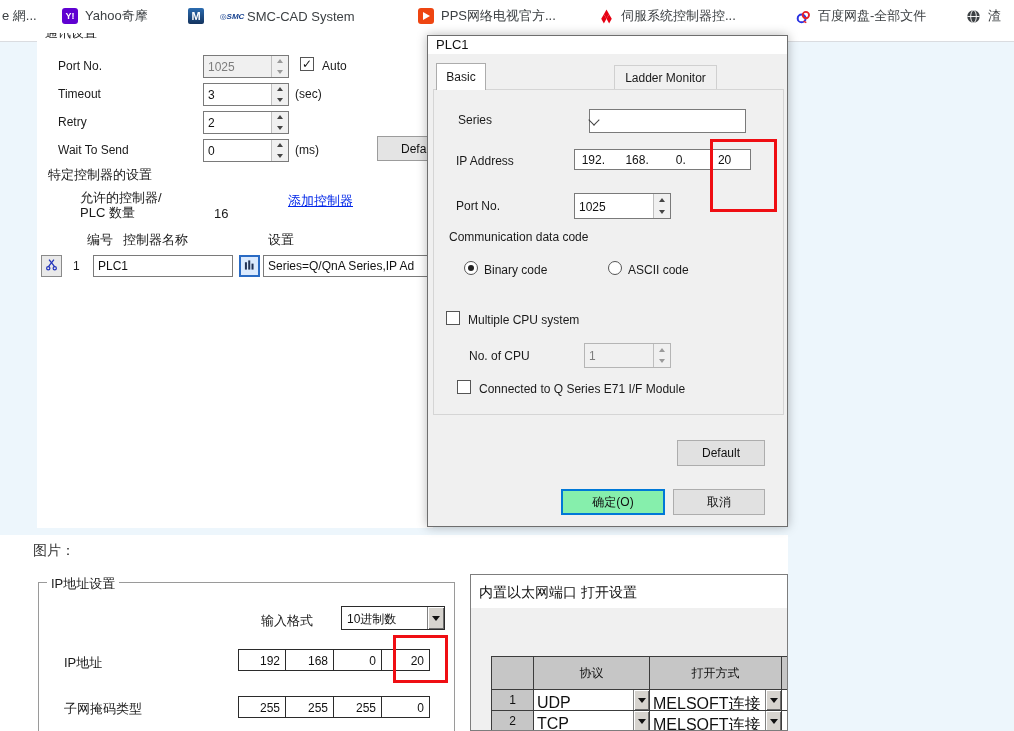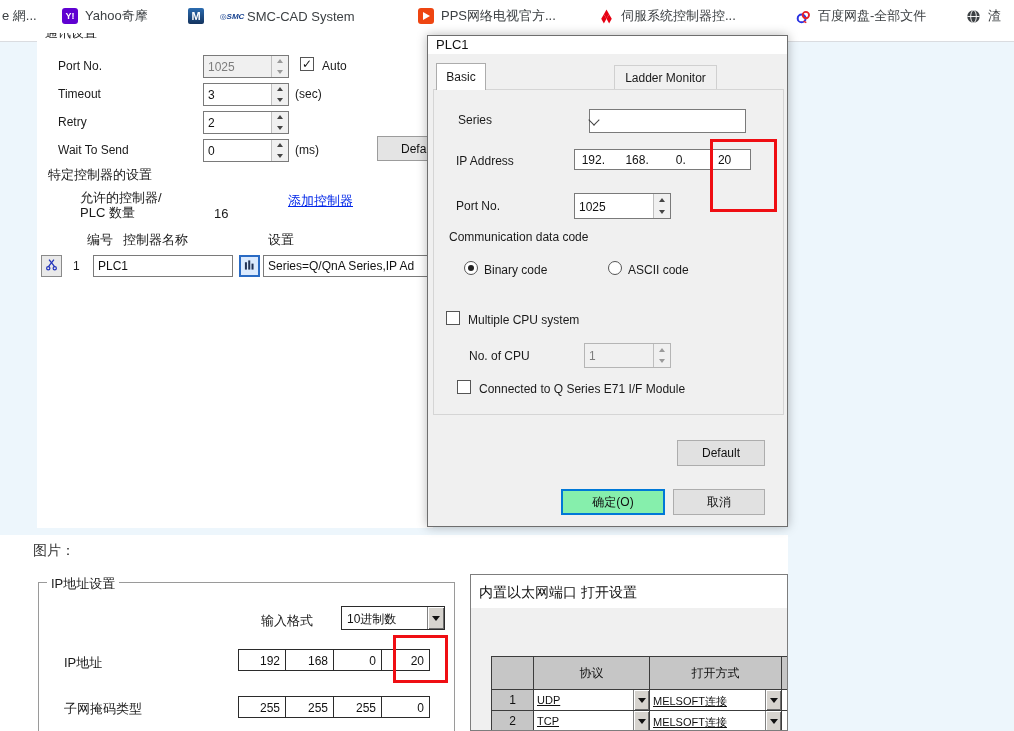--- a/index.html
+++ b/index.html
@@ -64,21 +64,21 @@
   .octets { position:absolute; display:flex; }
   .oct { width:48px; height:22px; background:#fff; border:1px solid #2b2b2b; border-left:none; font-size:12px; color:#111; text-align:right; padding:4px 5px 0 0; }
   .oct:first-child { border-left:1px solid #2b2b2b; }
 
   .ethpanel { position:absolute; left:470px; top:574px; width:318px; height:157px; background:#f0f0f0; border:1px solid #7d7d7d; overflow:hidden; z-index:2; }
   .eth-title { position:absolute; left:0; top:0; width:100%; height:33px; background:#fff; font-size:14px; color:#111; padding:9px 0 0 8px; }
   .etable { position:absolute; left:20px; top:81px; border-top:1px solid #3c3c3c; border-left:1px solid #3c3c3c; display:grid; grid-template-columns:42px 116px 132px 10px; }
   .hcell { height:33px; background:#c6c6c6; border-right:1px solid #3c3c3c; border-bottom:1px solid #3c3c3c; font-size:12px; color:#111; display:flex; align-items:center; justify-content:center; }
   .ncell { height:21px; background:#c6c6c6; border-right:1px solid #3c3c3c; border-bottom:1px solid #3c3c3c; font-size:12px; color:#111; display:flex; align-items:center; justify-content:center; }
   .dcell { height:21px; background:#fff; border-right:1px solid #3c3c3c; border-bottom:1px solid #3c3c3c; display:flex; cursor:pointer; }
-  .dcell .val { flex:1; font-size:11px; color:#111; padding:4px 0 0 3px; white-space:nowrap; overflow:hidden;text-decoration:underline; }
+  .dcell .val { flex:1; font-size:16px; color:#111; padding:4px 0 0 3px; white-space:nowrap; overflow:hidden; }
   .dcell .dbtn { width:16px; }
   .tri-dn-b { width:0; height:0; border-left:4px solid transparent; border-right:4px solid transparent; border-top:5px solid #111; }
 </style>
 </head>
 <body>
 
 <div id="screen">
 
   <div class="bmbar">
     <div class="bm" style="left:2px;">

